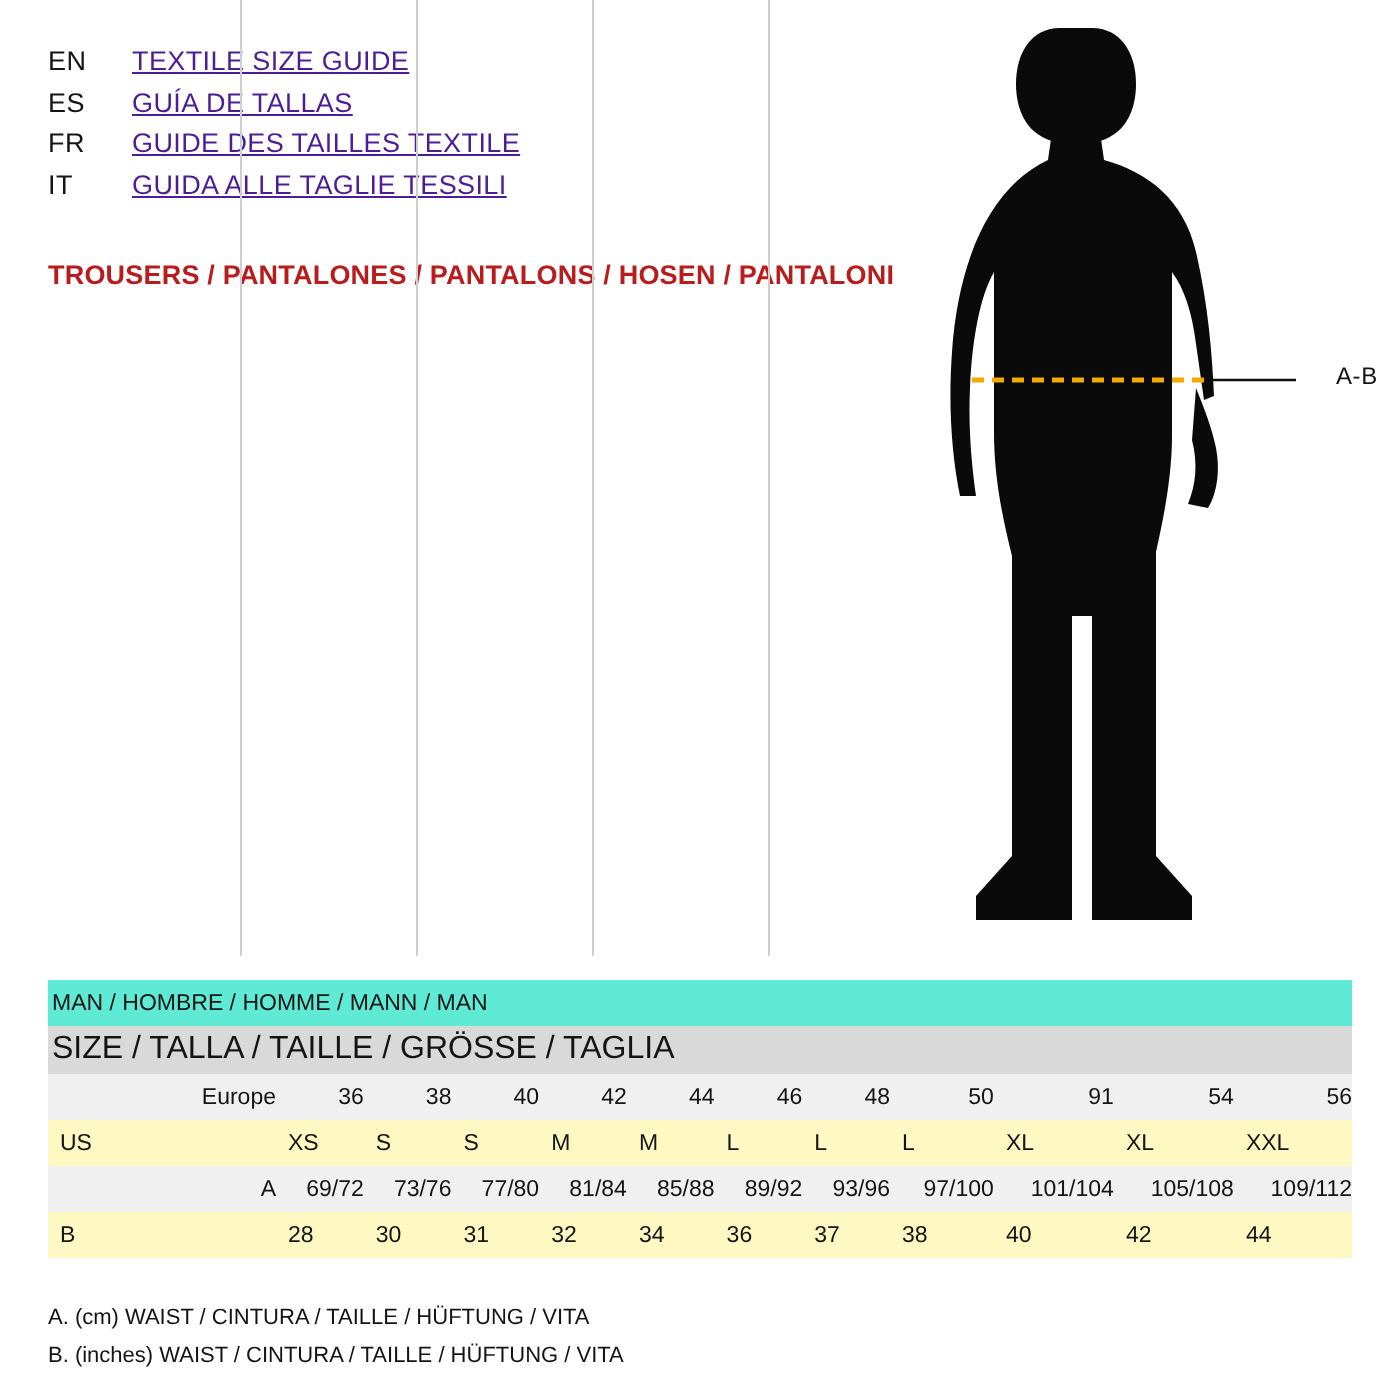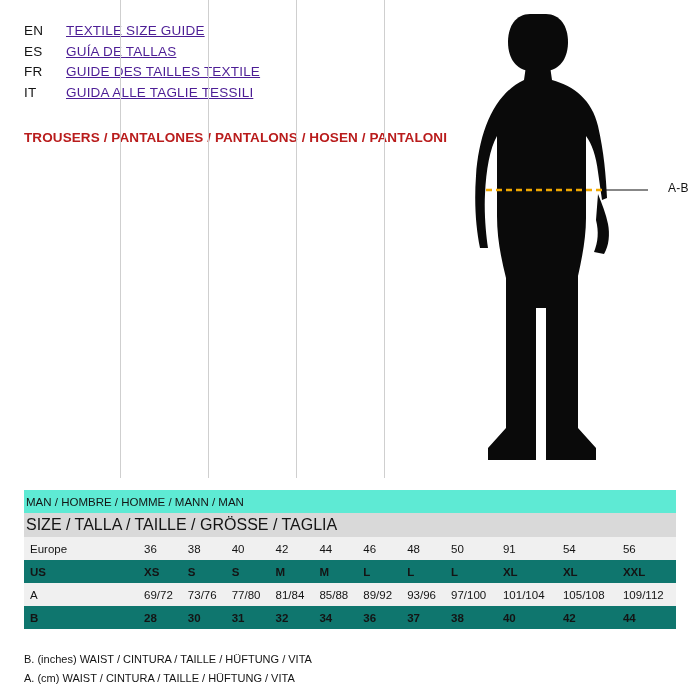--- a/index.html
+++ b/index.html
@@ -110,22 +110,22 @@
   tr.band-head td {
     background: #5eead4;
     font-size: 11.5px;
     padding-left: 2px;
   }
   tr.band-sub td {
     background: #d9d9d9;
     font-size: 16px;
     padding-left: 2px;
   }
-  tr.band-light td { background: #f0f0f0; }
-  tr.band-dark td { background: #0f766e; font-weight: bold; }
+  tr.band-light td { background: #f0f0f0; text-align: right; }
+  tr.band-dark td { background: #fef9c3; }
   td.label-col {
     width: 108px;
     padding-left: 2px;
   }
   .footnotes {
     position: absolute;
     left: 24px;
     top: 650px;
     font-size: 11px;
     line-height: 1.75;
@@ -247,17 +247,17 @@
           <td>38</td>
           <td>40</td>
           <td>42</td>
           <td>44</td>
         </tr>
       </tbody>
     </table>
   </div>
 
   <div class="footnotes">
+    <div>A. (cm) WAIST / CINTURA / TAILLE / HÜFTUNG / VITA</div>
     <div>B. (inches) WAIST / CINTURA / TAILLE / HÜFTUNG / VITA</div>
-    <div>A. (cm) WAIST / CINTURA / TAILLE / HÜFTUNG / VITA</div>
   </div>
 
 </div>
 
 </body></html>

